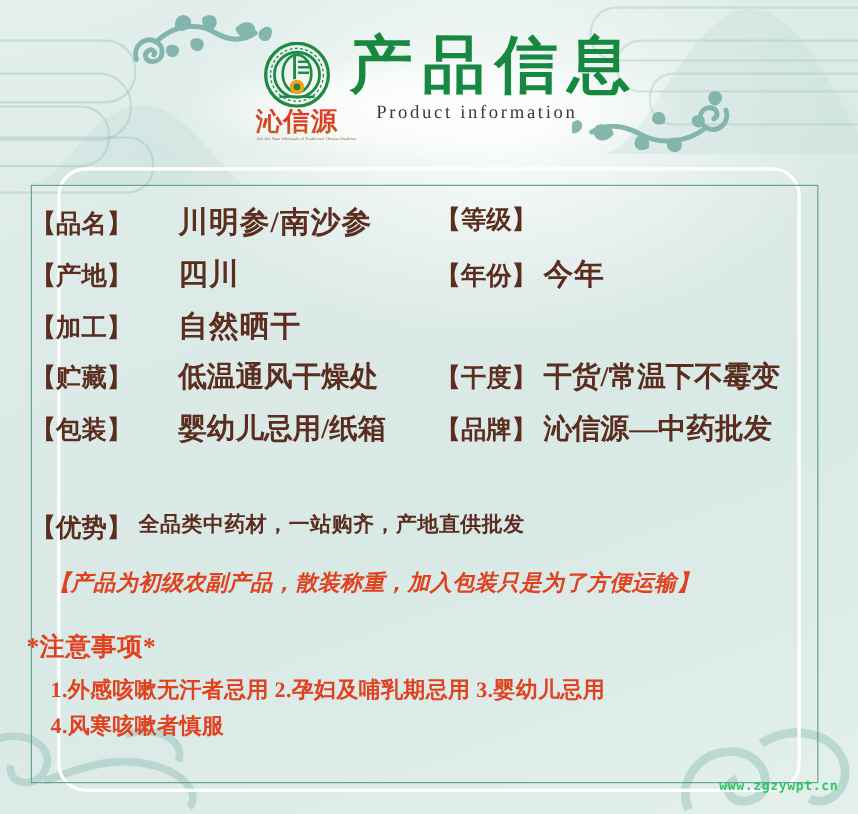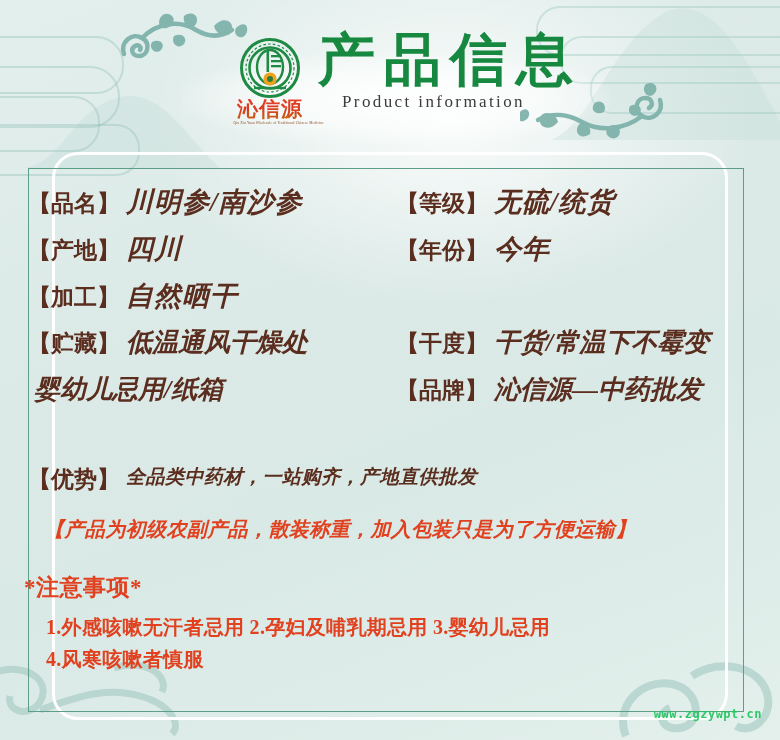--- a/index.html
+++ b/index.html
@@ -68,21 +68,21 @@
   }
   .logo-mark {
     width: 60px;
     height: 60px;
     margin: 0 auto;
     display: block;
   }
   .logo-word {
     margin-top: 1px;
     font-family: "Liberation Serif", "DejaVu Serif", serif;
-    font-size: 21px;
+    font-size: 24px;
     font-weight: bold;
     letter-spacing: 1px;
     line-height: 1;
     background: linear-gradient(180deg, #e8402a 0%, #d93a1e 45%, #c8621a 100%);
     -webkit-background-clip: text;
     background-clip: text;
     color: transparent;
     -webkit-text-fill-color: transparent;
   }
   .logo-sub {
@@ -160,40 +160,39 @@
     position: relative;
     height: 47px;
     white-space: nowrap;
   }
   .cell {
     position: absolute;
     display: flex;
     align-items: baseline;
     white-space: nowrap;
   }
-  .cell-left  { left: 28px; }
+  .cell-left  { left: 28px; gap: 36px; }
   .cell-right { left: 396px; }
 
   .lbl {
     color: #5a2d1e;
     font-size: 23px;
     font-weight: bold;
     font-family: "Liberation Serif", "DejaVu Serif", serif;
     letter-spacing: 0px;
     flex: none;
   }
   .val {
     color: #5a2d1e;
     font-size: 27px;
     font-weight: bold;
     font-family: "Liberation Serif", "DejaVu Serif", serif;
     margin-left: 6px;
     letter-spacing: 1px;
     flex: none;
-    font-style: italic;
   }
   .val.tight { letter-spacing: 0px; font-size: 26px; }
 
   .adv-row {
     position: absolute;
     left: 28px;
     top: 296px;
     display: flex;
     align-items: flex-start;
     white-space: nowrap;
@@ -353,21 +352,20 @@
 
     <div class="spec-grid">
 
       <div class="spec-row">
         <div class="cell cell-left">
           <span class="lbl">【品名】</span>
           <span class="val">川明参/南沙参</span>
         </div>
         <div class="cell cell-right">
           <span class="lbl">【等级】</span>
-          <span class="val">无硫/统货</span>
         </div>
       </div>
 
       <div class="spec-row">
         <div class="cell cell-left">
           <span class="lbl">【产地】</span>
           <span class="val">四川</span>
         </div>
         <div class="cell cell-right">
           <span class="lbl">【年份】</span>
@@ -388,20 +386,21 @@
           <span class="val tight">低温通风干燥处</span>
         </div>
         <div class="cell cell-right">
           <span class="lbl">【干度】</span>
           <span class="val tight">干货/常温下不霉变</span>
         </div>
       </div>
 
       <div class="spec-row">
         <div class="cell cell-left">
+          <span class="lbl">【包装】</span>
           <span class="val tight">婴幼儿忌用/纸箱</span>
         </div>
         <div class="cell cell-right">
           <span class="lbl">【品牌】</span>
           <span class="val tight">沁信源—中药批发</span>
         </div>
       </div>
     </div>
 
     <div class="adv-row">

